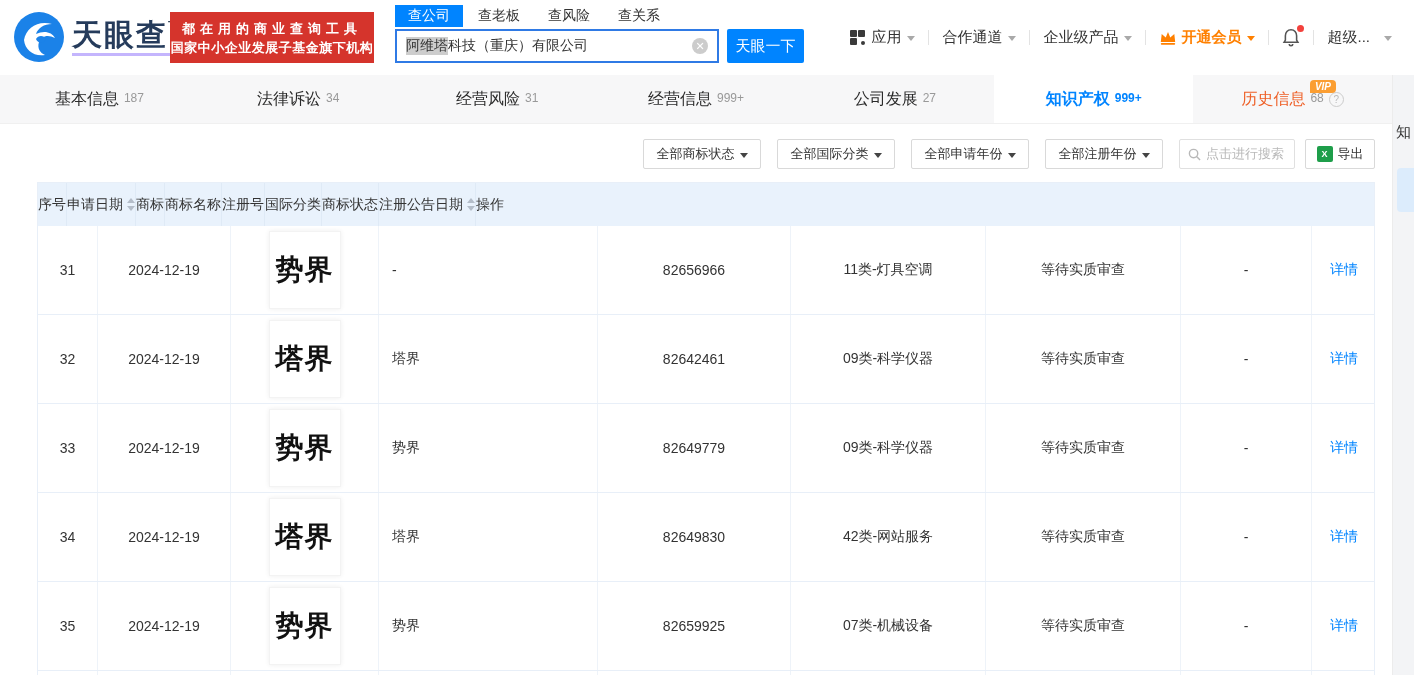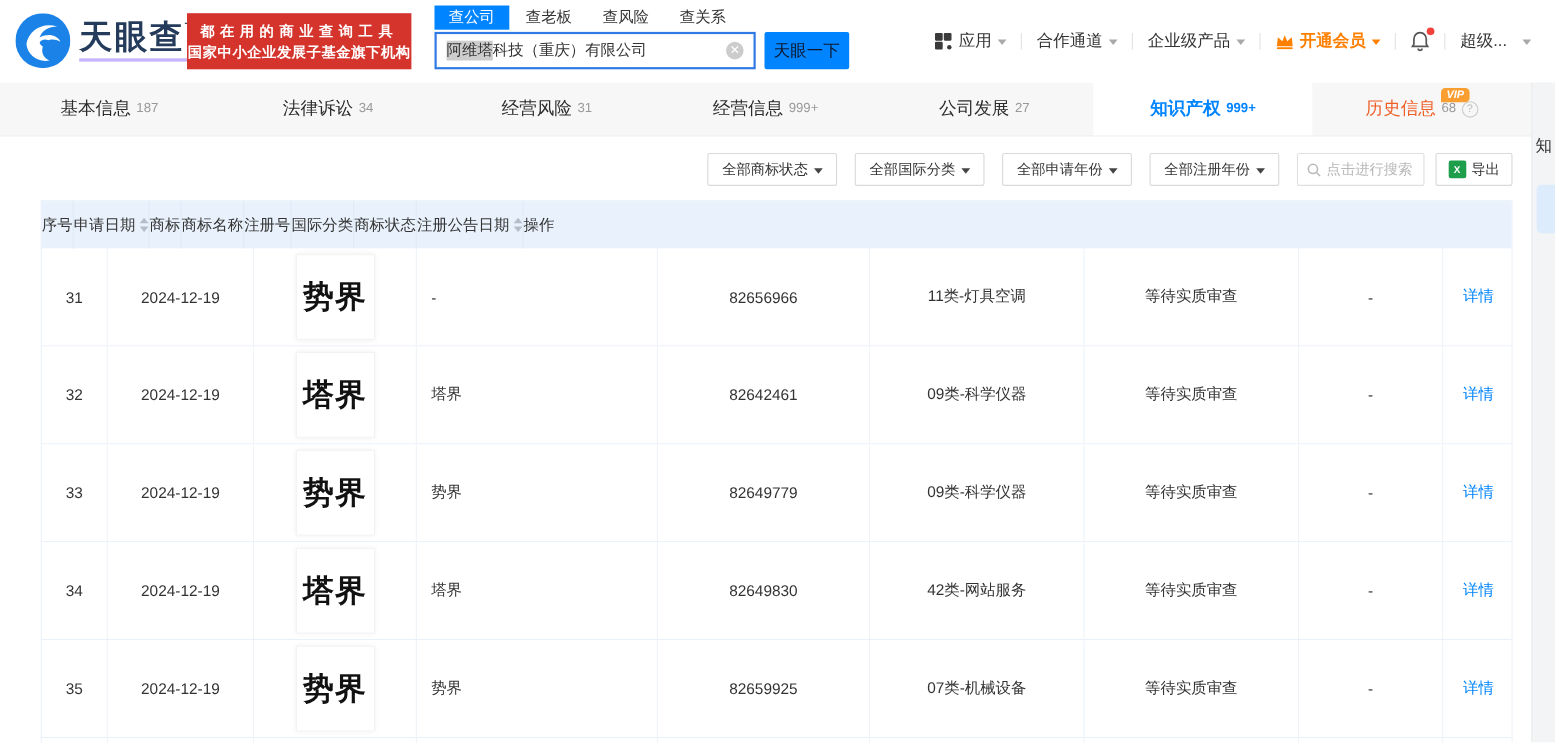--- a/index.html
+++ b/index.html
@@ -17,27 +17,27 @@
   .banner { position:absolute; left:170px; top:12px; width:204px; height:51px; background:#d5342c;
     color:#fff; display:flex; flex-direction:column; justify-content:center; align-items:center; }
   .banner-l1 { font-size:13px; font-weight:700; letter-spacing:5px; line-height:19px; white-space:nowrap; }
   .banner-l2 { font-size:13px; font-weight:700; letter-spacing:0.5px; line-height:19px; white-space:nowrap; }
 
   .search-area { position:absolute; left:395px; top:4px; }
   .stabs { display:flex; align-items:center; height:24px; }
   .stab { font-size:14px; color:#333; margin-right:28px; cursor:pointer; padding:2px 0; }
   .stab.active { background:#0084ff; color:#fff; padding:2px 13px; margin-right:15px; }
   .sbox { display:flex; margin-top:1px; align-items:center; }
-  .sinput { width:292px; height:34px; border:2px solid #2f7ae5; background:#fff; display:flex;
+  .sinput { width:324px; height:34px; border:2px solid #2f7ae5; background:#fff; display:flex;
     align-items:center; padding:0 30px 0 9px; position:relative; font-size:14px; }
   .hl { background:#cdcdcd; }
   .clear-ic { position:absolute; right:9px; top:50%; margin-top:-8px; width:16px; height:16px;
     border-radius:50%; background:#ccc; color:#fff; font-size:11px; line-height:16px;
     text-align:center; cursor:pointer; }
-  .sbtn { width:77px; height:34px; margin-left:8px; background:#0084ff; color:#0f172a; border:none;
+  .sbtn { width:77px; height:34px; margin-left:8px; background:#0084ff; color:#ffffff; border:none;
     font-size:15px; cursor:pointer; border-radius:2px; font-family:inherit; }
 
   .hnav { position:absolute; right:22px; top:28px; display:flex; align-items:center; font-size:15px;padding-left:48px; }
   .hnav-item { display:flex; align-items:center; cursor:pointer; white-space:nowrap; }
   .hsep { width:1px; height:15px; background:#e3e3e3; margin:0 13px; }
   .caret { width:0; height:0; border-left:4px solid transparent; border-right:4px solid transparent;
     border-top:5px solid #a9a9a9; margin-left:6px; margin-top:2px; }
   .caret.orange { border-top-color:#ff8000; }
   .grid-ic { width:15px; height:15px; margin-right:6px; display:grid; grid-template-columns:7px 7px;
     grid-template-rows:7px 7px; gap:1px; }

